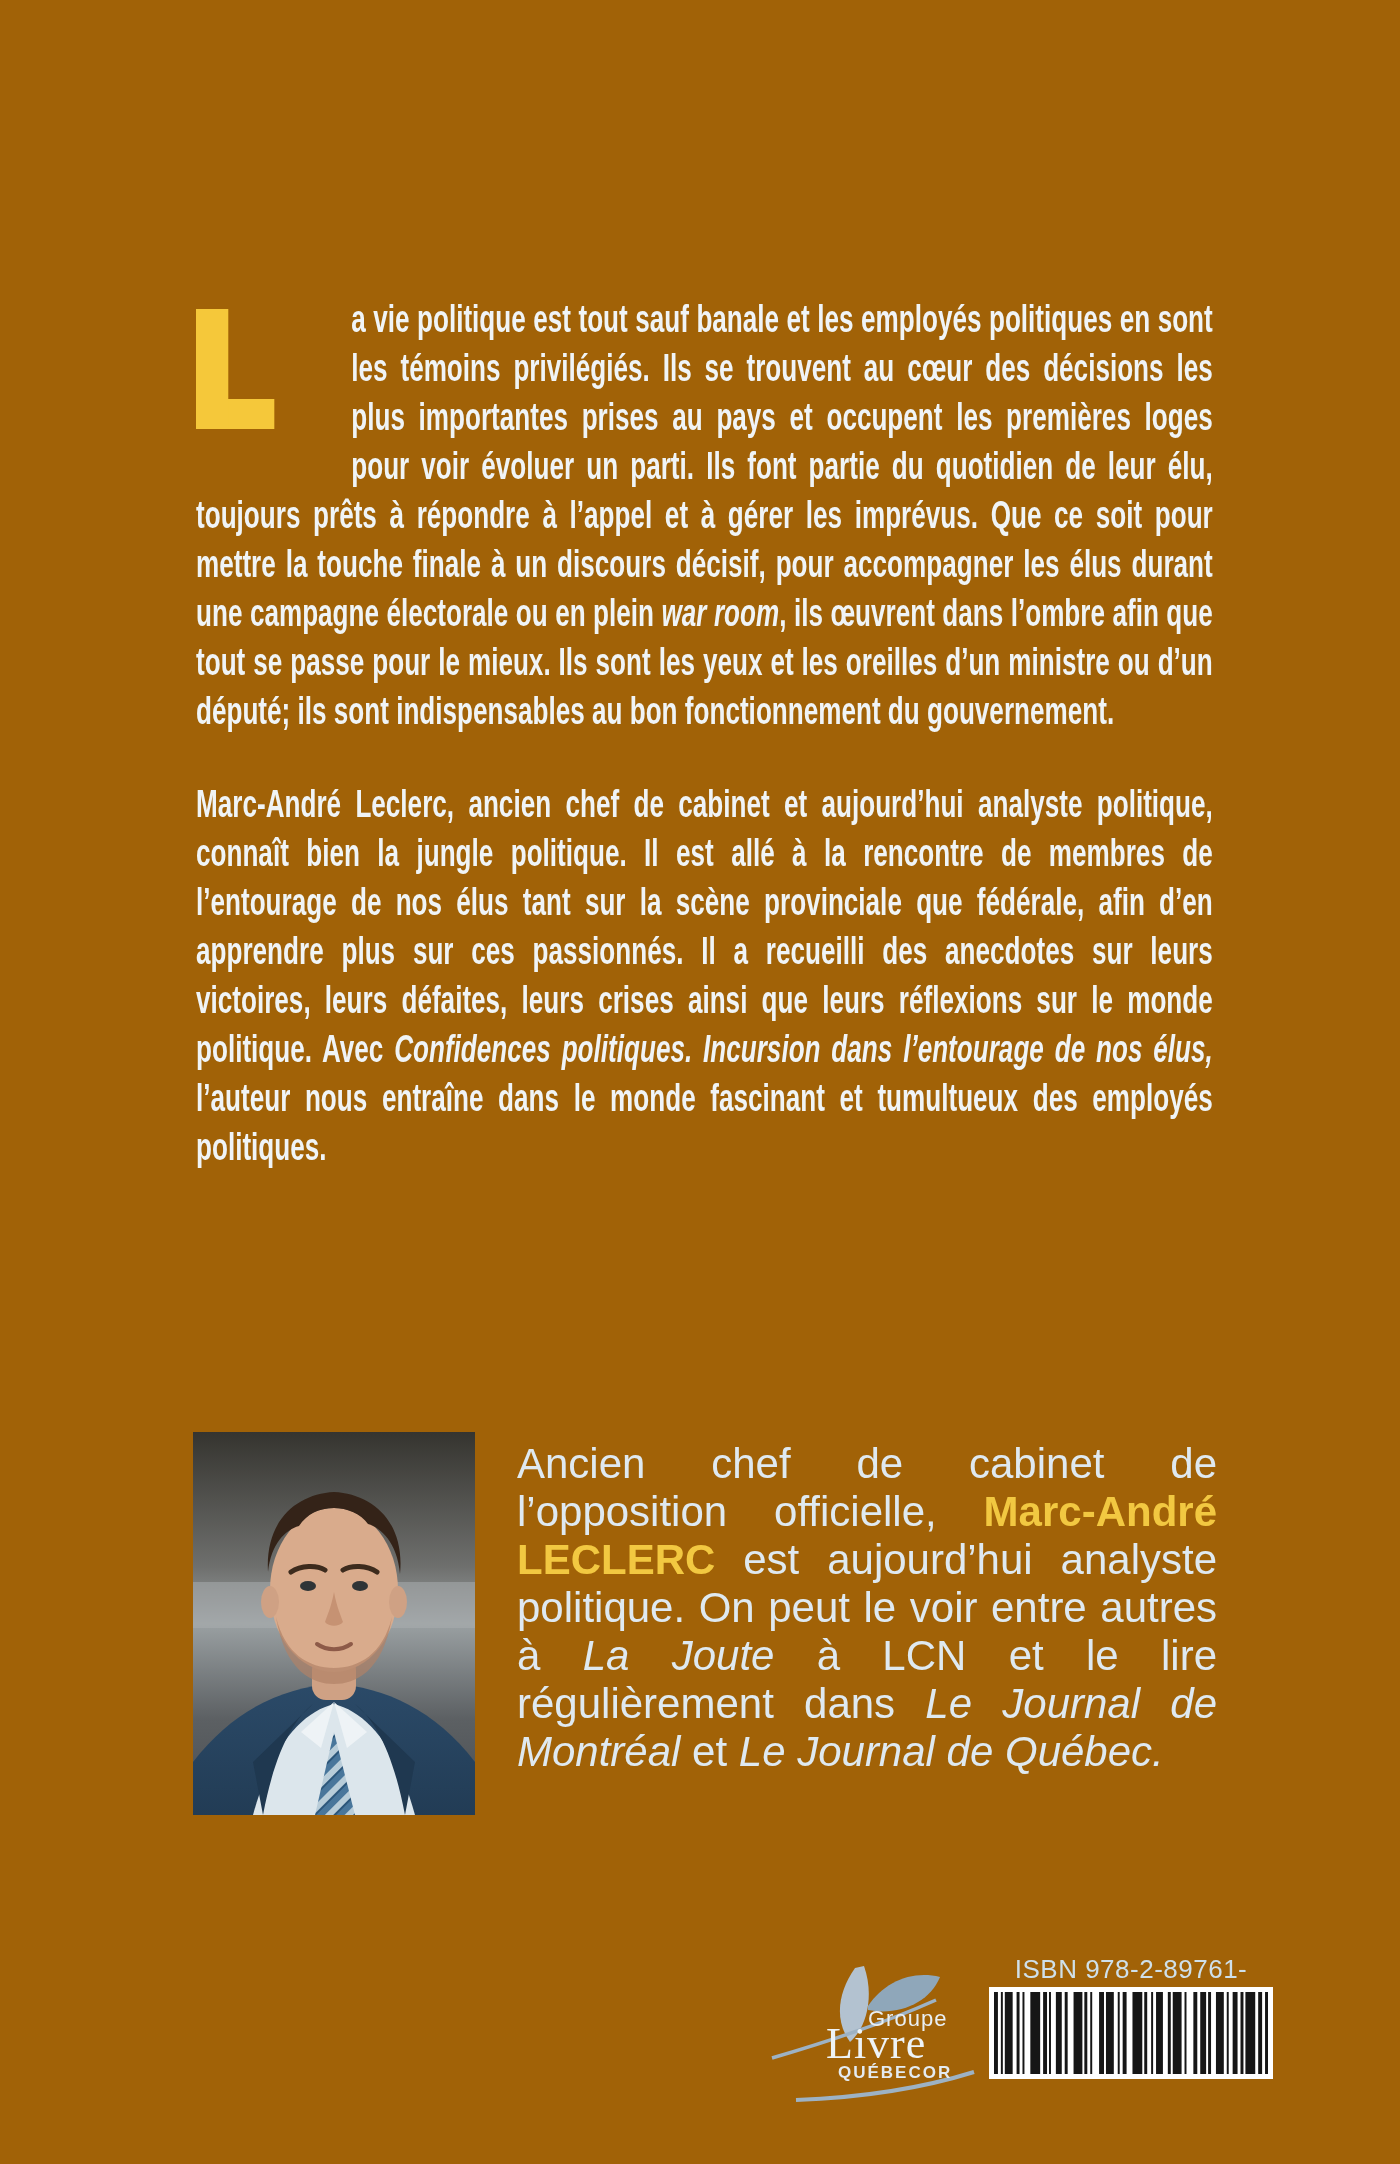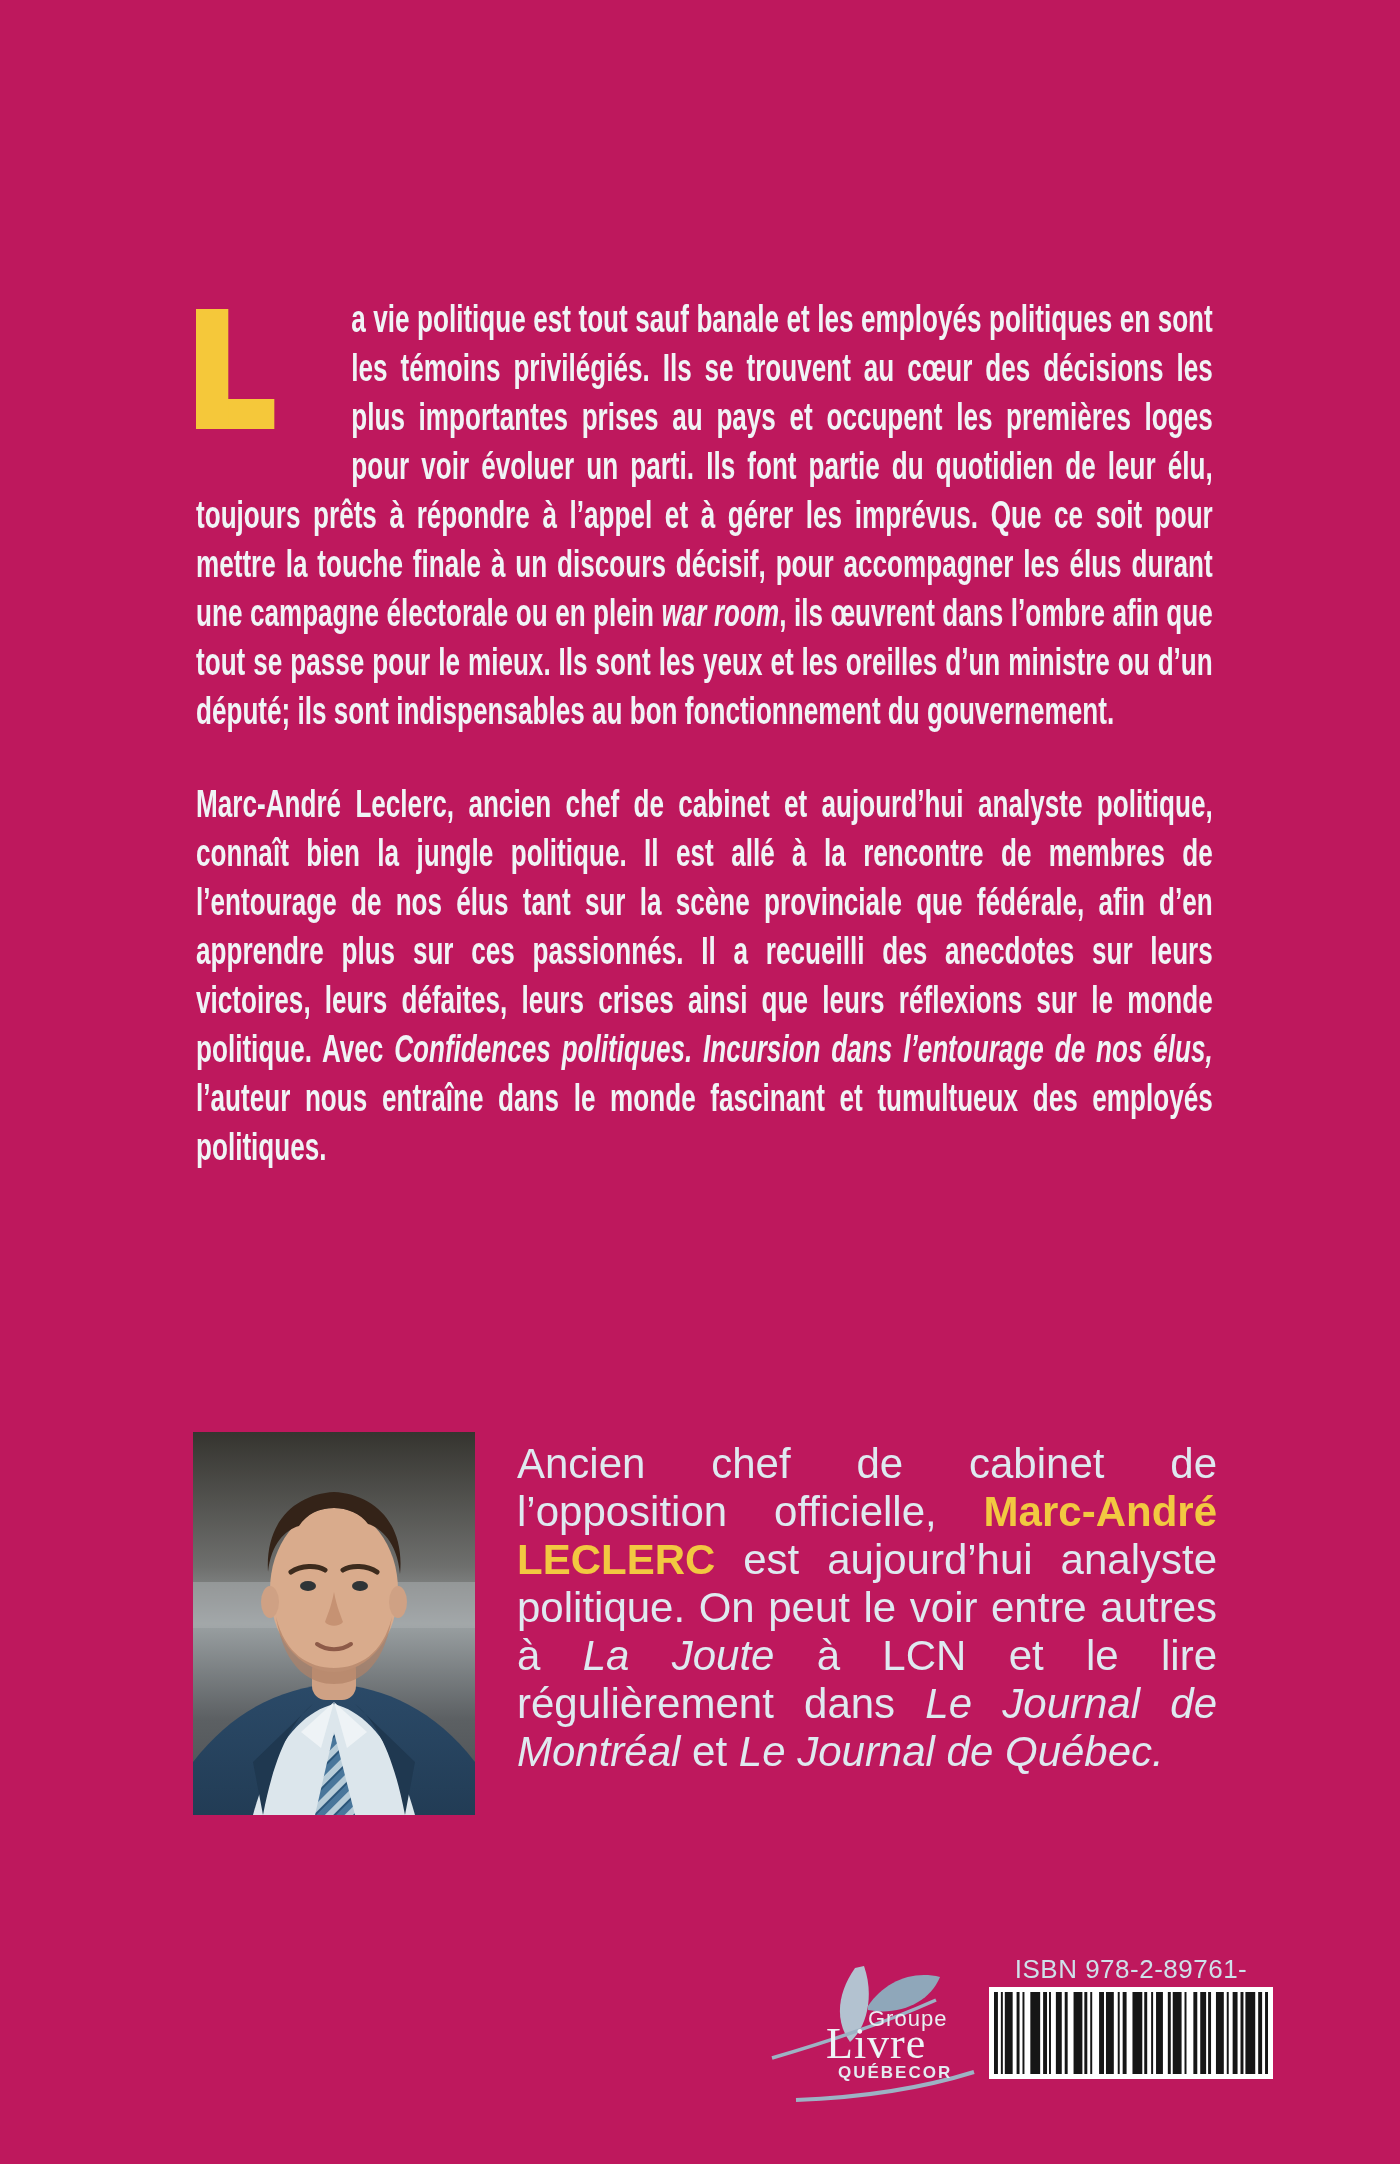--- a/index.html
+++ b/index.html
@@ -1,19 +1,19 @@
 <!DOCTYPE html>
 <html><head>
 <meta charset="utf-8">
 <style>
   html,body{margin:0;padding:0;background:#0e2838;}
   .cover{
     position:relative;
     width:1400px;height:2164px;
-    background:#be185d;
+    background:#a16207;
     overflow:hidden;
     font-family:"Liberation Sans",sans-serif;
   }
   
   .synopsis{
     position:absolute;left:196px;top:295px;width:1480px;
     transform:scaleX(0.687);transform-origin:0 0;
     color:#f0f4f6;
     font-weight:bold;
     font-size:38px;line-height:49px;

